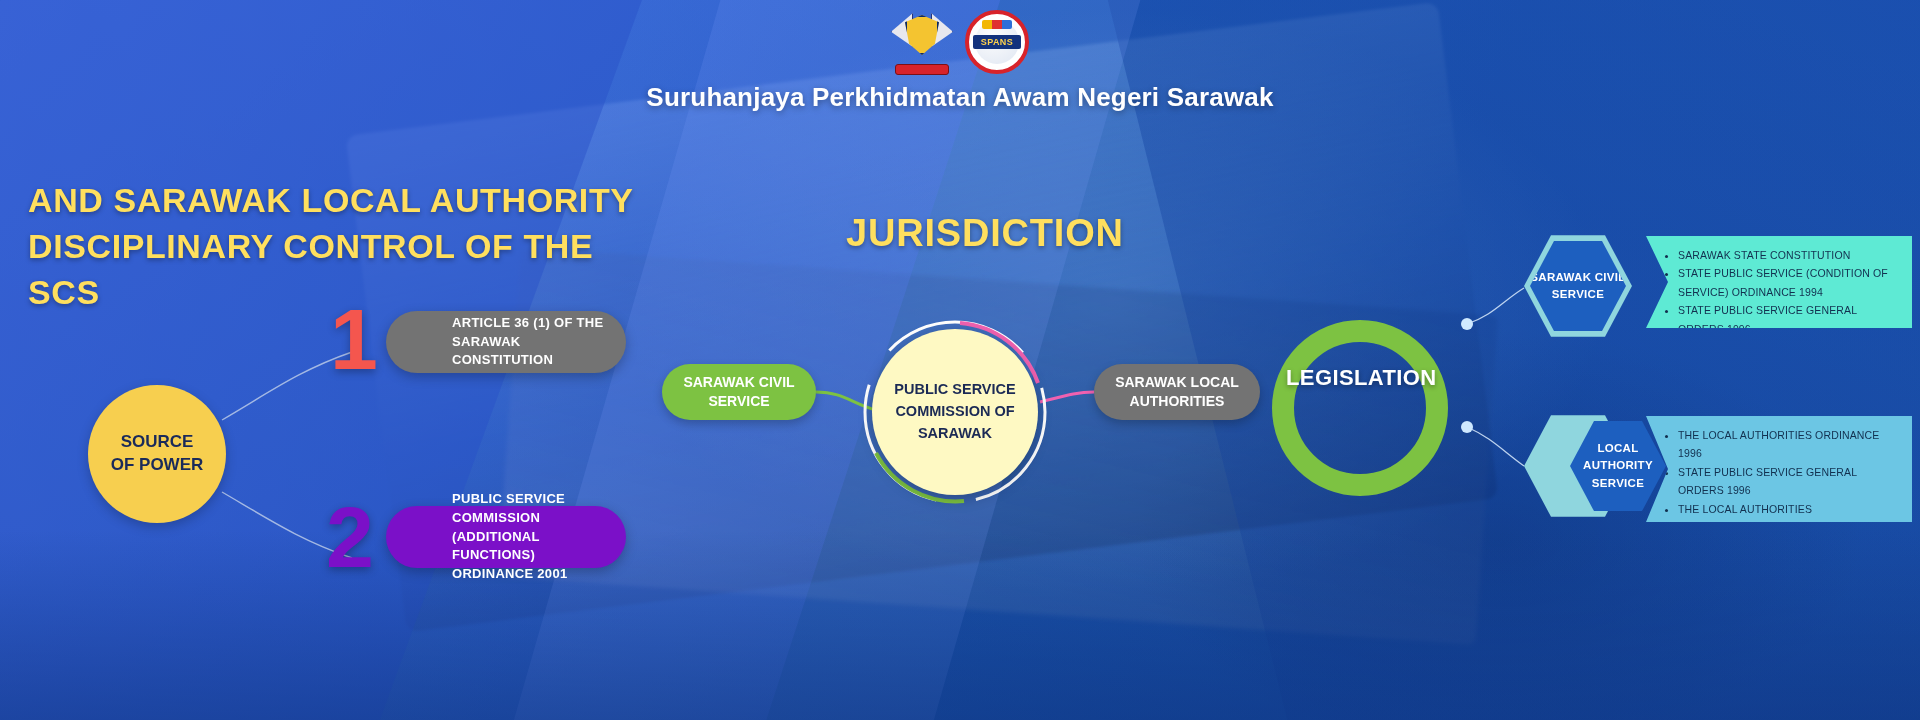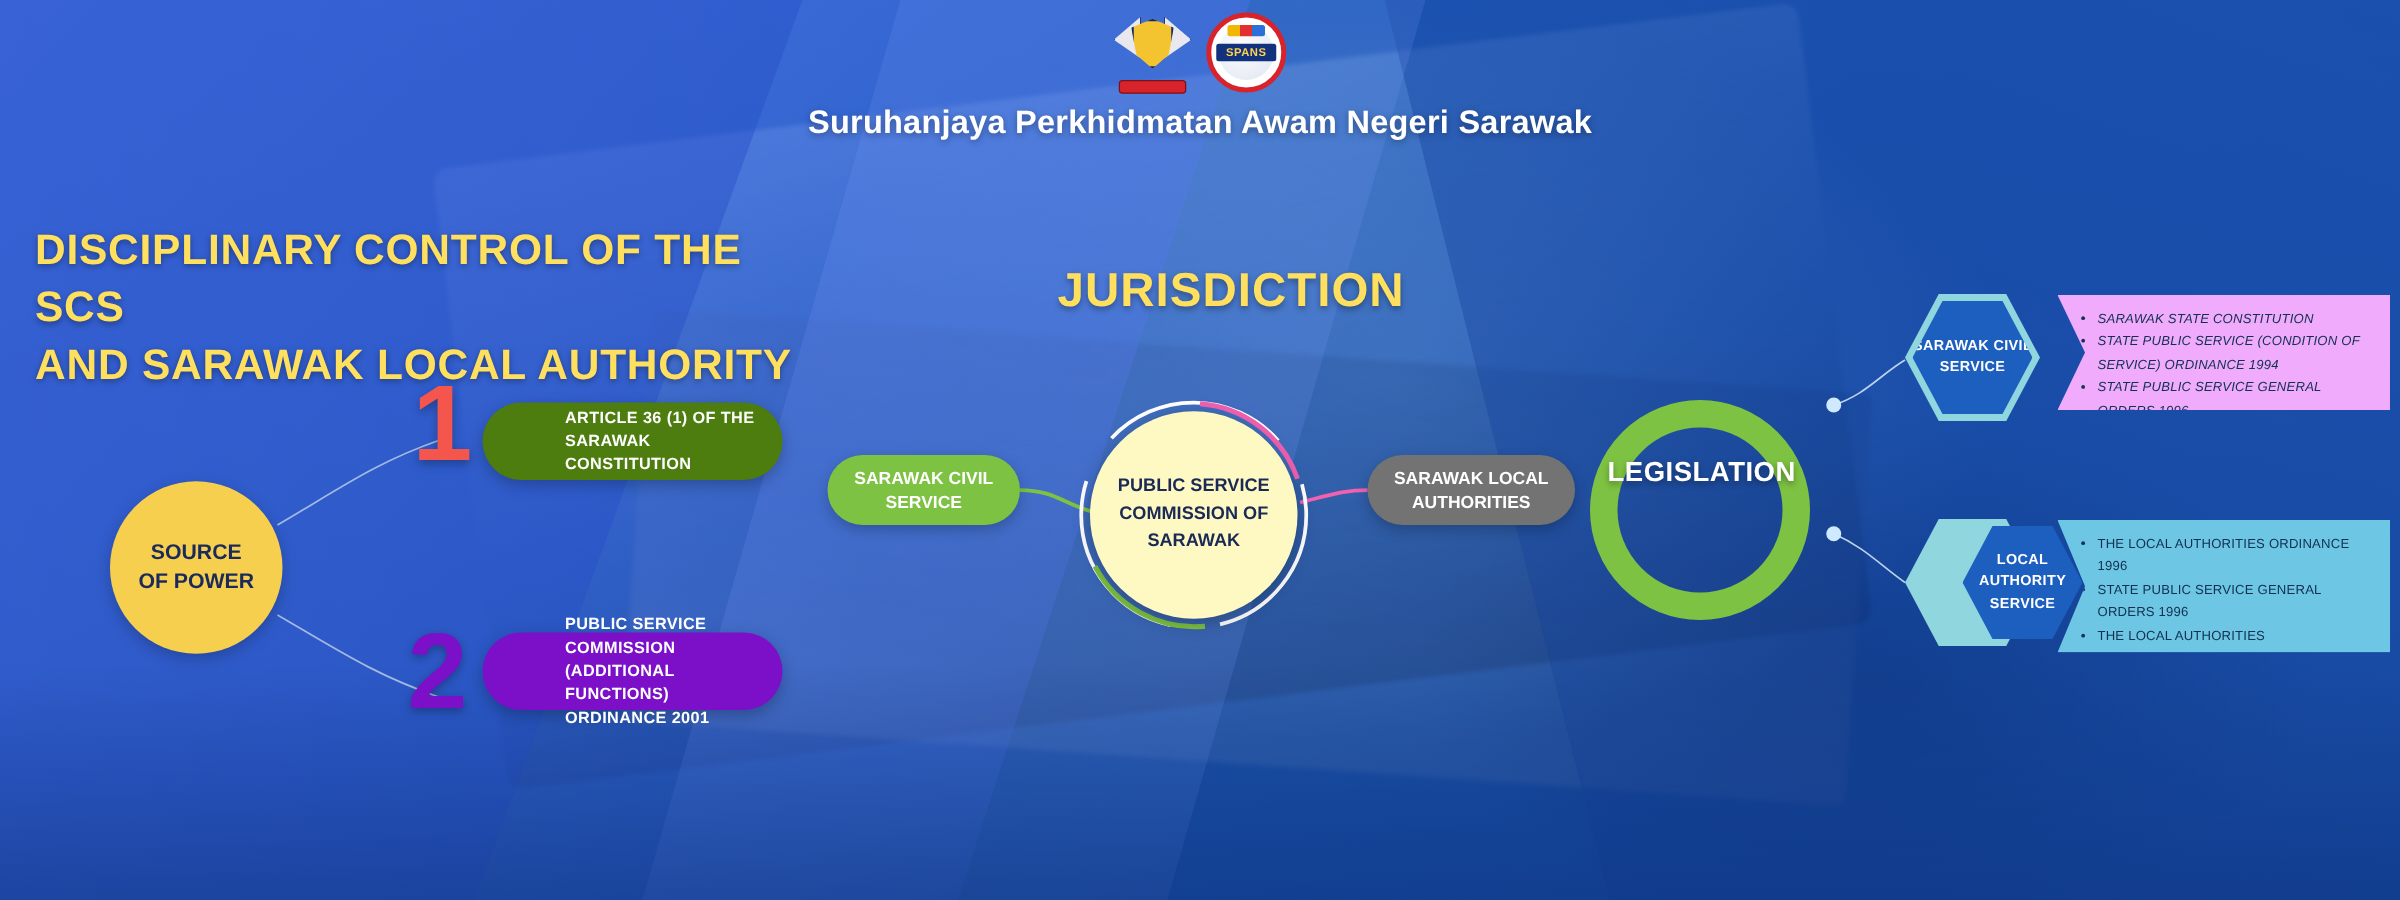--- a/index.html
+++ b/index.html
@@ -166,21 +166,21 @@
     position: absolute;
     height: 62px;
     border-radius: 31px;
     display: flex; align-items: center;
     color: #fff;
     padding-left: 66px; padding-right: 20px;
     font-size: 13px; line-height: 1.45; font-weight: bold;
     letter-spacing: .3px;
     box-shadow: 0 4px 12px rgba(0,0,0,0.25);
   }
-  .pill-1 { left: 386px; top: 322px; width: 240px; background: #4d7c0f; }
+  .pill-1 { left: 386px; top: 311px; width: 240px; background: #737373; }
   .pill-2 { left: 386px; top: 506px; width: 240px; background: #7b10c8; }
   .big-num {
     position: absolute;
     font-size: 86px; font-weight: bold; line-height: 1;
     text-shadow: 0 3px 8px rgba(0,0,0,0.3);
   }
   .num-1 { left: 330px; top: 296px; color: #f4564e; }
   .num-2 { left: 326px; top: 494px; color: #7b10c8; }
 
   
@@ -251,22 +251,21 @@
     position: absolute;
     color: #12304f;
     font-size: 10.5px; line-height: 1.75;
     padding: 10px 16px 10px 12px;
     clip-path: polygon(0 0, 100% 0, 100% 100%, 0 100%, 22px 50%);
   }
   .panel ul { margin: 0; padding-left: 20px; }
   .panel li { margin: 0; letter-spacing: .15px; }
   .panel-1 {
     left: 1646px; top: 236px; width: 266px; height: 92px;
-    background: #f0abfc;
-    font-style: italic;
+    background: #5eead4;
   }
   .panel-2 {
     left: 1646px; top: 416px; width: 266px; height: 106px;
     background: #6cc6e4;
   }
 </style>
 </head>
 <body>
 
 <div id="stage">
@@ -294,22 +293,22 @@
         <div class="stripe"></div>
         <div class="band">
             <span>SPANS</span>
           </div>
       </div>
     </div>
     <div class="site-title">Suruhanjaya Perkhidmatan Awam Negeri Sarawak</div>
   </div>
 
   <div class="main-heading">
+    <div>AND SARAWAK LOCAL AUTHORITY</div>
     <div>DISCIPLINARY CONTROL OF THE SCS</div>
-    <div>AND SARAWAK LOCAL AUTHORITY</div>
   </div>
   <div class="jurisdiction-heading">JURISDICTION</div>
 
   <svg class="wires" width="1920" height="720">
 
     <path d="M222 420 C 270 392, 300 370, 352 352" stroke="#b9c9e8" stroke-width="1.4" fill="none" opacity="0.85"></path>
     <path d="M222 492 C 270 520, 300 540, 352 558" stroke="#b9c9e8" stroke-width="1.4" fill="none" opacity="0.85"></path>
 
     <path d="M816 392 C 844 392, 852 404, 876 410" stroke="#7dc242" stroke-width="3" fill="none"></path>
     <path d="M1040 402 C 1064 396, 1076 392, 1094 392" stroke="#f061b0" stroke-width="3" fill="none"></path>

